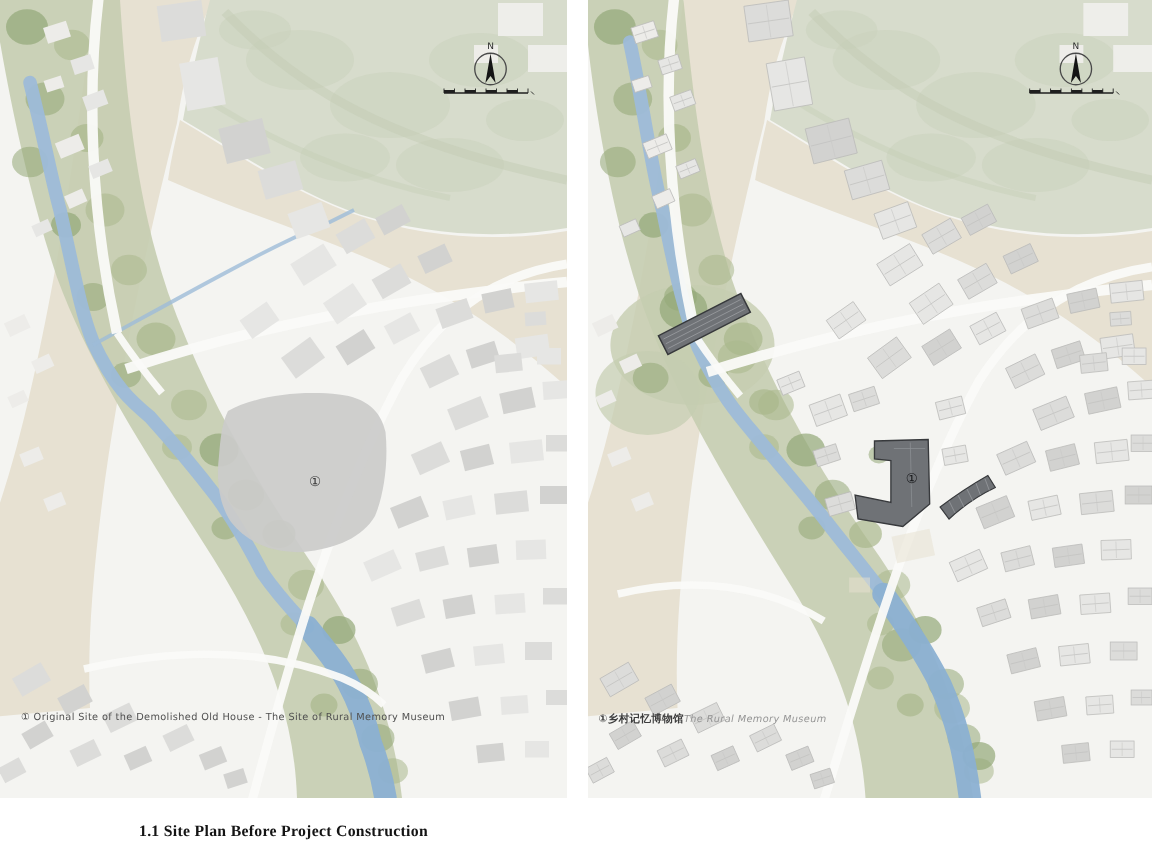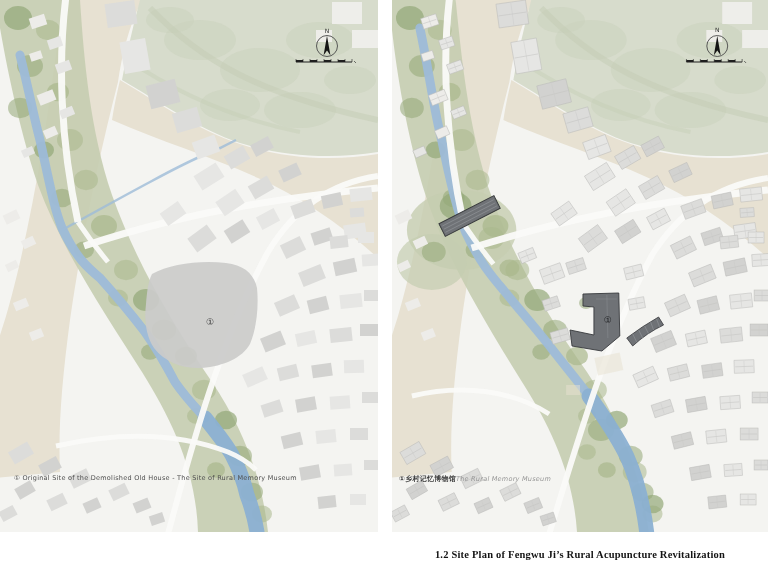--- a/index.html
+++ b/index.html
@@ -836,15 +836,15 @@
 
   <div class="legend" style="left:14px;top:475px;">
     <span class="mk">①</span>
     <span>Original Site of the Demolished Old House - The Site of Rural Memory Museum</span>
   </div>
 
   <div class="legend" style="left:399px;top:476px;">
     <span class="mk zh">①</span><span class="zh">乡村记忆博物馆</span><span class="en">The Rural Memory Museum</span>
   </div>
 
-  <div class="caption right">1.2 Site Plan of Fengwu Ji’s Rural Acupuncture Revitalization</div>
+  <div class="caption left">1.1 Site Plan Before Project Construction</div>
 
 </div>
 
 </body></html>

